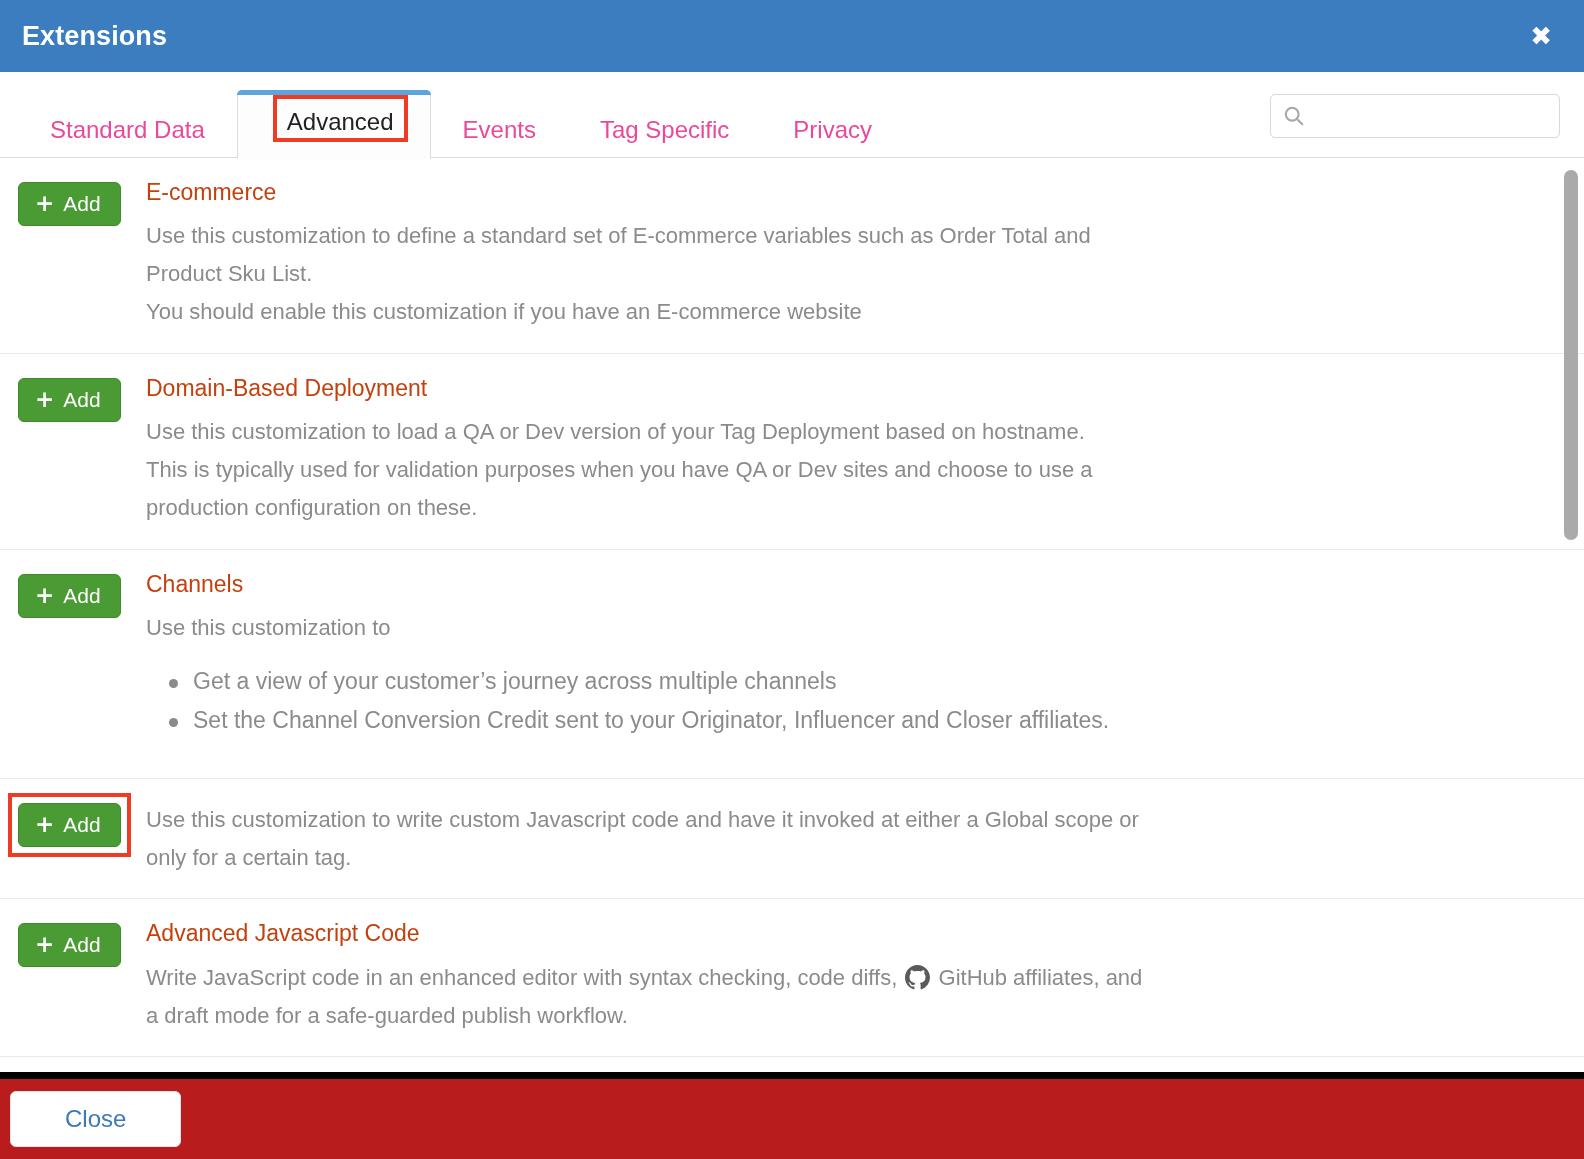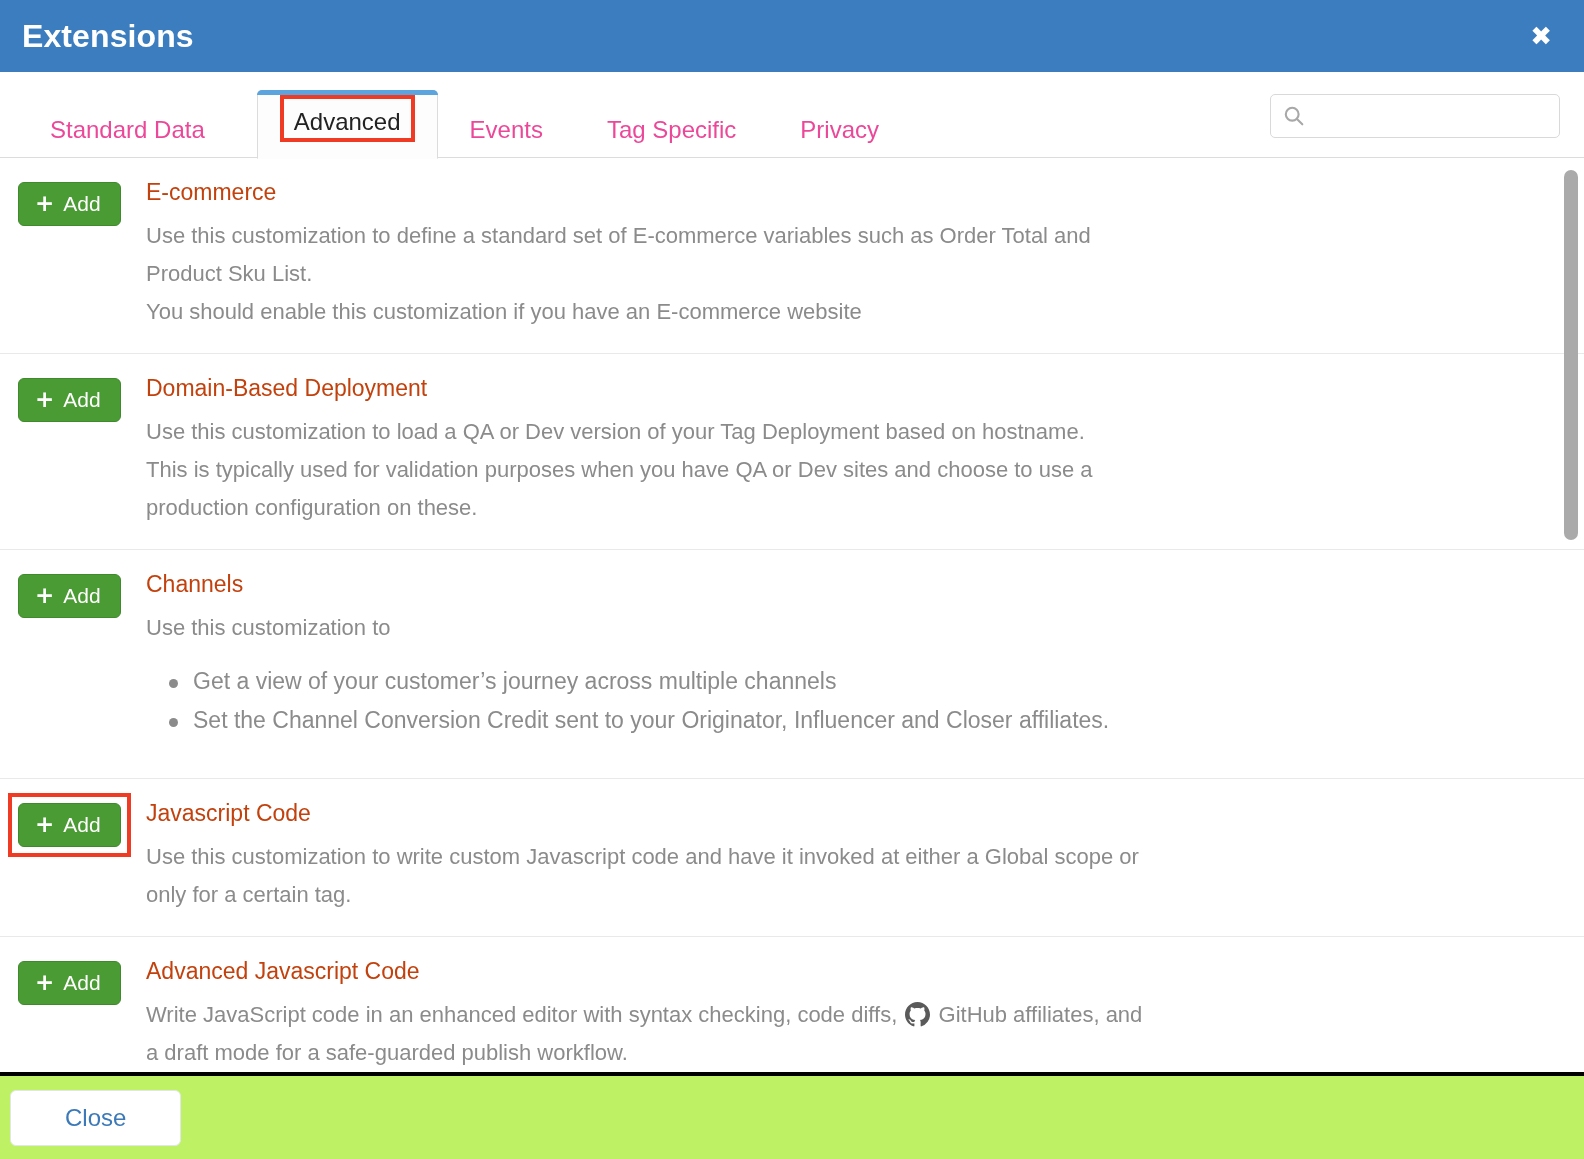--- a/index.html
+++ b/index.html
@@ -30,21 +30,21 @@
     min-height: 72px;
     background: #3b7dbe;
     display: flex;
     align-items: center;
     justify-content: space-between;
     padding: 0 26px 0 22px;
     box-sizing: border-box;
   }
   .modal-title {
     color: #ffffff;
-    font-size: 32px;
+    font-size: 27px;
     font-weight: bold;
     letter-spacing: 0.1px;
     line-height: 1;
   }
   .close-x {
     color: #ffffff;
     font-size: 26px;
     line-height: 1;
     font-weight: bold;
     cursor: pointer;
@@ -89,23 +89,22 @@
     background: transparent;
   }
   .tab.active {
     color: #222222;
     background: #fdfdfd;
     border-left: 1px solid #dcdcdc;
     border-right: 1px solid #dcdcdc;
     border-top: 1px solid #dcdcdc;
     border-bottom: 1px solid #fdfdfd;
     border-radius: 5px 5px 0 0;
-    padding: 0 22px 16px 22px;
+    padding: 0 22px 16px 35px;
     margin-bottom: -1px;
-    margin-left: 20px;
   }
   .tab.active::before {
     content: "";
     position: absolute;
     left: -1px; right: -1px; top: -1px;
     height: 5px;
     background: #5ba4de;
     border-radius: 5px 5px 0 0;
   }
   .tab-inner {
@@ -273,22 +272,22 @@
     height: 370px;
     background: #aaaaaa;
     border-radius: 7px;
     cursor: pointer;
   }
 
   
   .modal-footer {
     height: 87px;
     min-height: 87px;
-    background: #bef264;
-    border-top: 4px solid #000000;
+    background: #b91c1c;
+    border-top: 7px solid #000000;
     display: flex;
     align-items: center;
     padding-left: 10px;
     box-sizing: border-box;
   }
   .close-btn {
     background: #ffffff;
     border: 1px solid #e2e6ea;
     color: #3b79b8;
     font-size: 24px;
@@ -398,21 +397,20 @@
       <div class="ext-row">
         <div class="add-col">
           <span class="add-highlight">
             <button class="add-btn">
               <span class="plus">+</span>
               <span>Add</span>
             </button>
           </span>
         </div>
         <div class="text-col">
-          <div class="ext-title">Javascript Code</div>
           <div class="ext-desc">
             <span class="line">Use this customization to write custom Javascript code and have it invoked at either a Global scope or</span>
             <span class="line">only for a certain tag.</span>
           </div>
         </div>
       </div>
 
       <div class="ext-row">
         <div class="add-col">
           <button class="add-btn">

